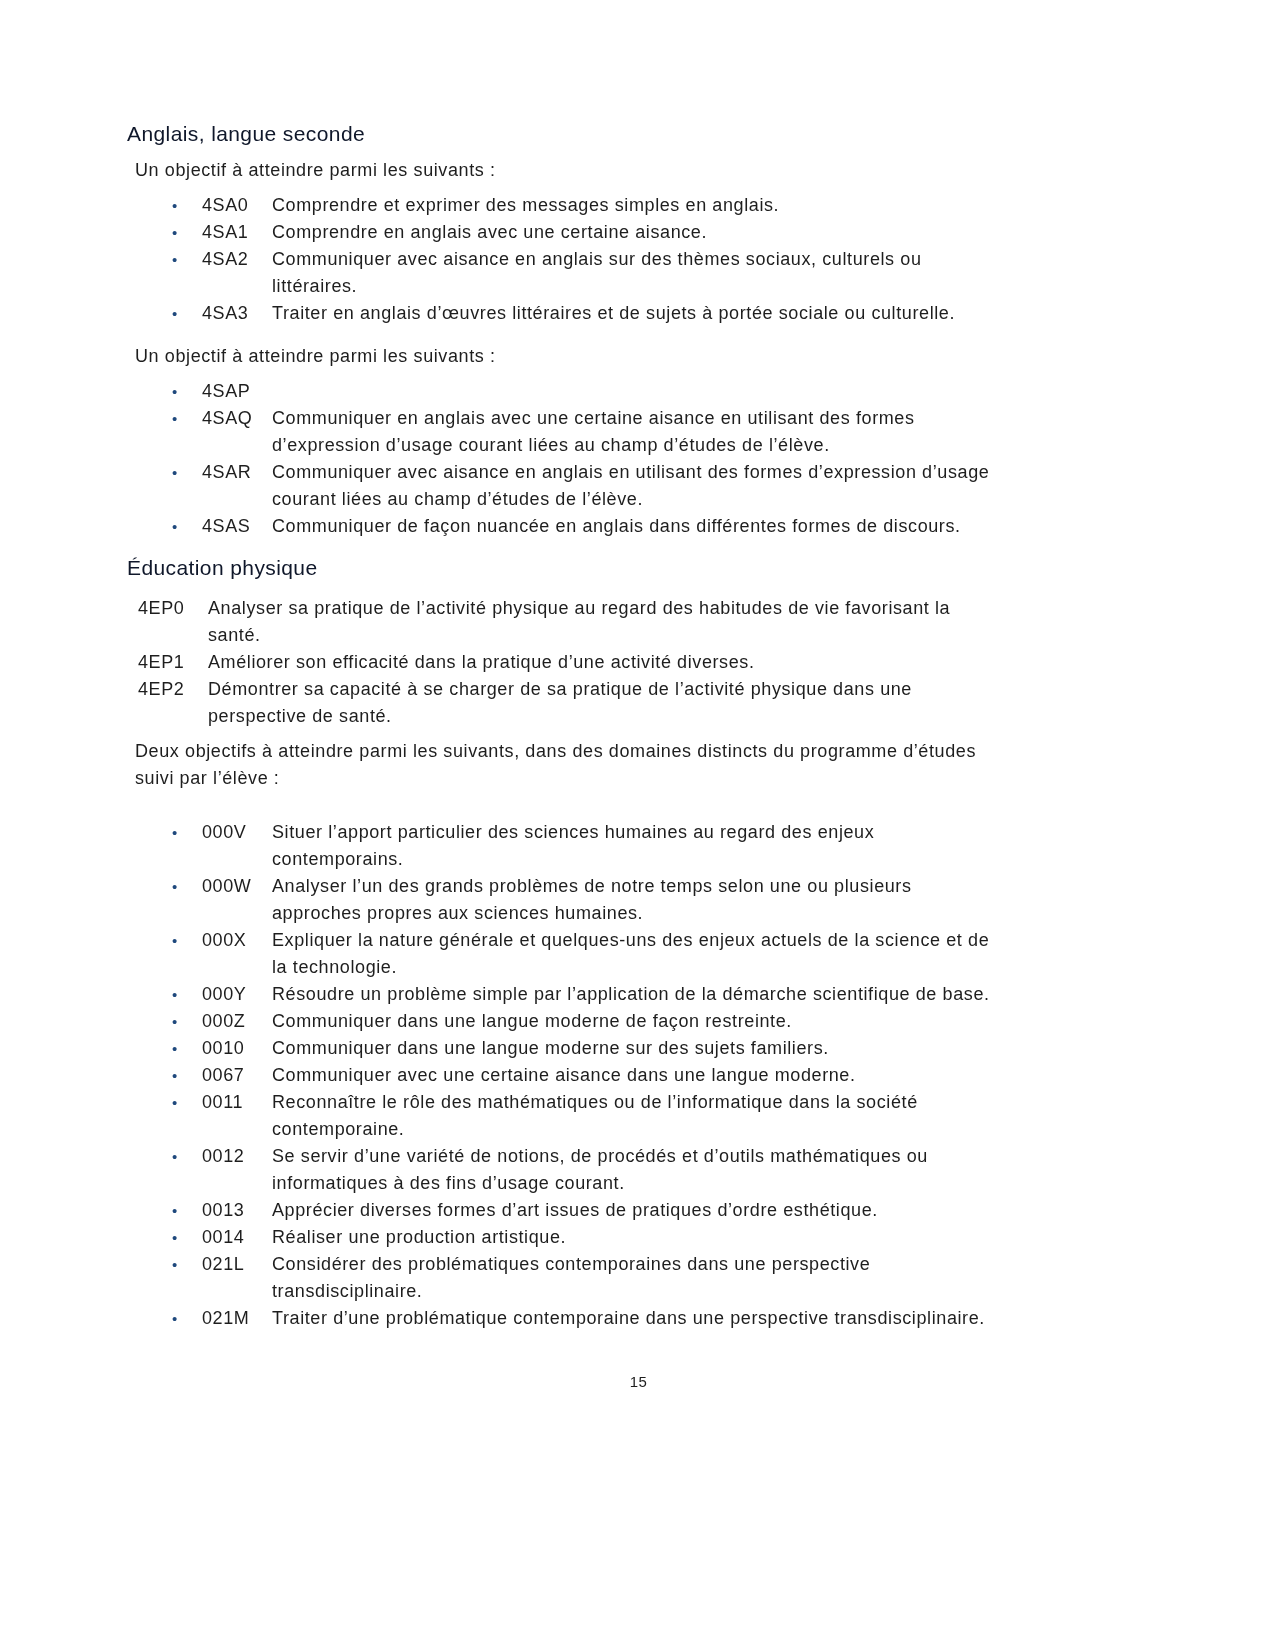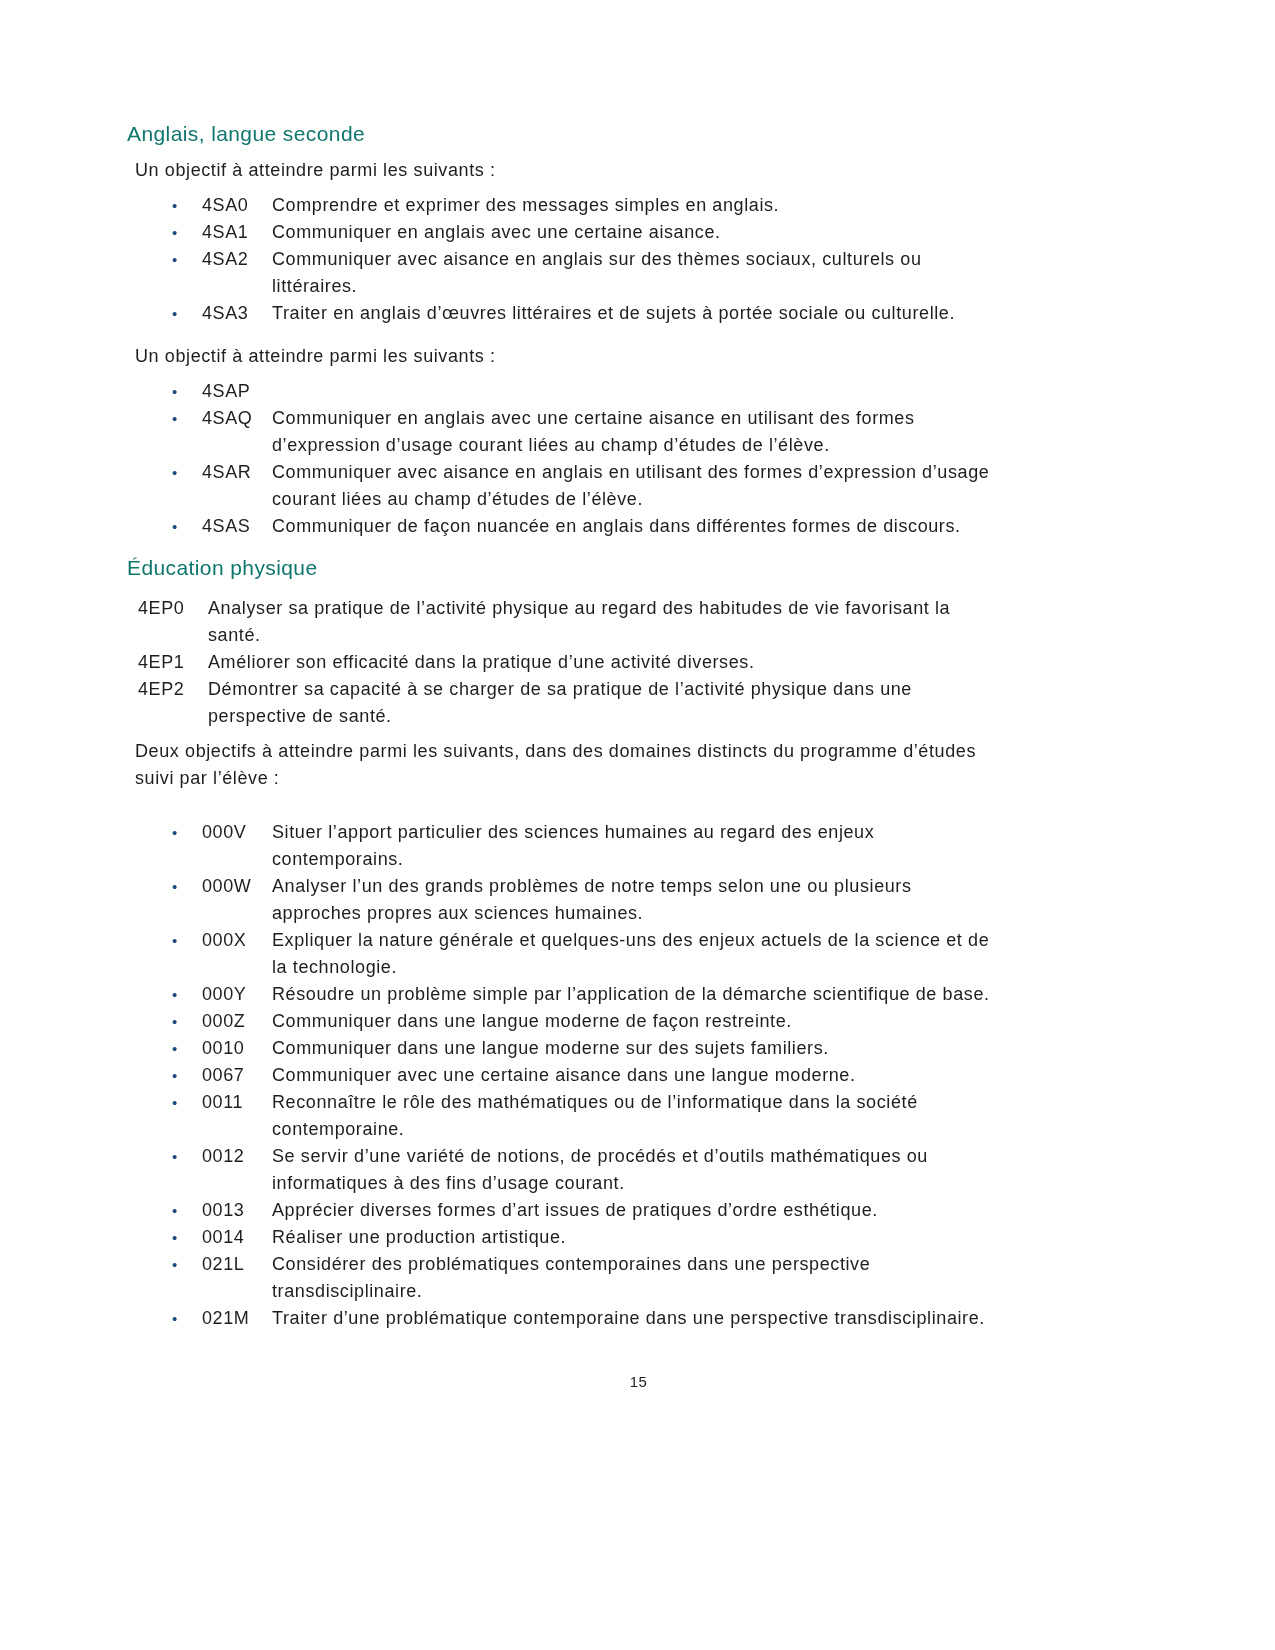--- a/index.html
+++ b/index.html
@@ -19,21 +19,21 @@
     width: 1275px;
     height: 1650px;
     padding: 121px 125px 0 127px;
   }
   .content {
     font-size: 18px;
     line-height: 27px;
     letter-spacing: 0.6px;
   }
   .h2 {
-    color: #0f766e;
+    color: #0f172a;
     font-size: 21px;
     font-weight: 400;
     line-height: 26px;
     margin: 0 0 10px 0;
     letter-spacing: 0.4px;
   }
   .h2.edu {
     margin-top: 15px;
     margin-bottom: 14px;
   }
@@ -103,21 +103,21 @@
 
     <div class="blist">
       <div class="bitem">
         <span class="bullet">•</span>
         <span class="code">4SA0</span>
         <span class="obj-text">Comprendre et exprimer des messages simples en anglais.</span>
       </div>
       <div class="bitem">
         <span class="bullet">•</span>
         <span class="code">4SA1</span>
-        <span class="obj-text">Communiquer en anglais avec une certaine aisance.</span>
+        <span class="obj-text">Comprendre en anglais avec une certaine aisance.</span>
       </div>
       <div class="bitem">
         <span class="bullet">•</span>
         <span class="code">4SA2</span>
         <span class="obj-text">Communiquer avec aisance en anglais sur des thèmes sociaux, culturels ou
 littéraires.</span>
       </div>
       <div class="bitem">
         <span class="bullet">•</span>
         <span class="code">4SA3</span>

